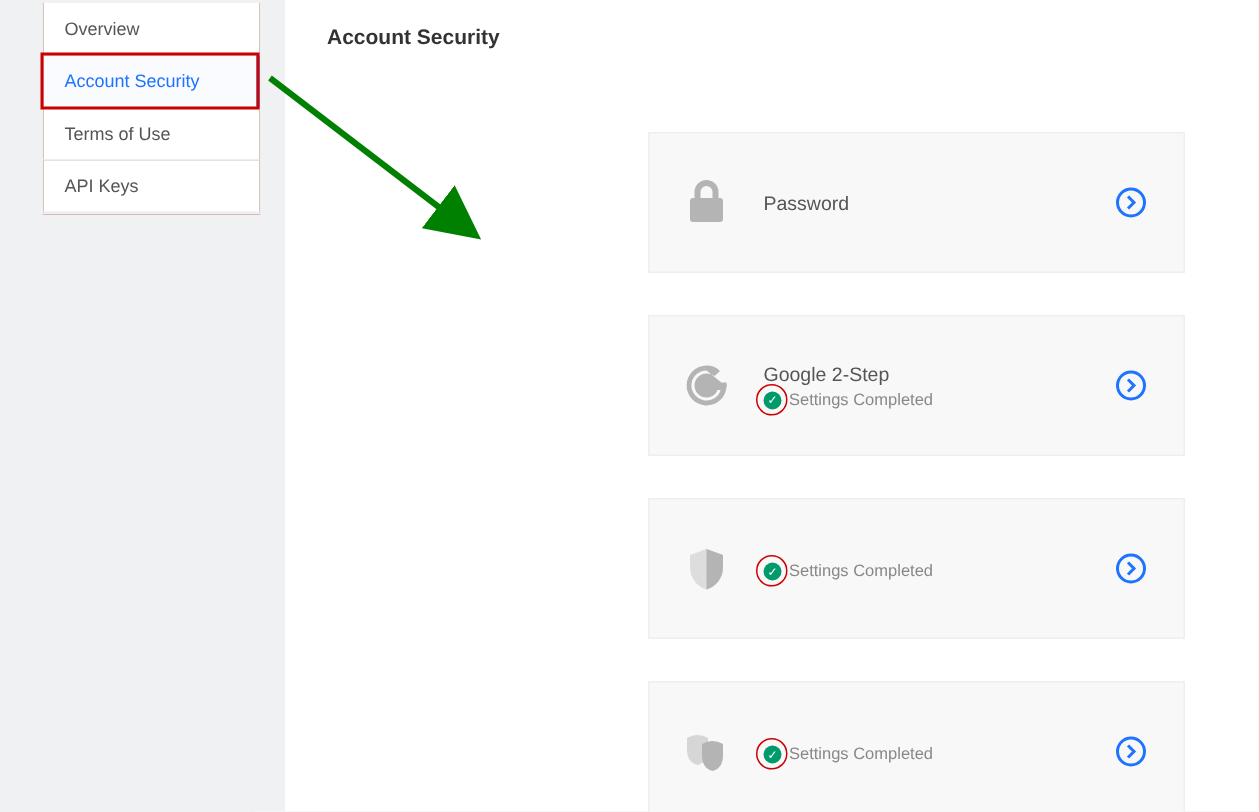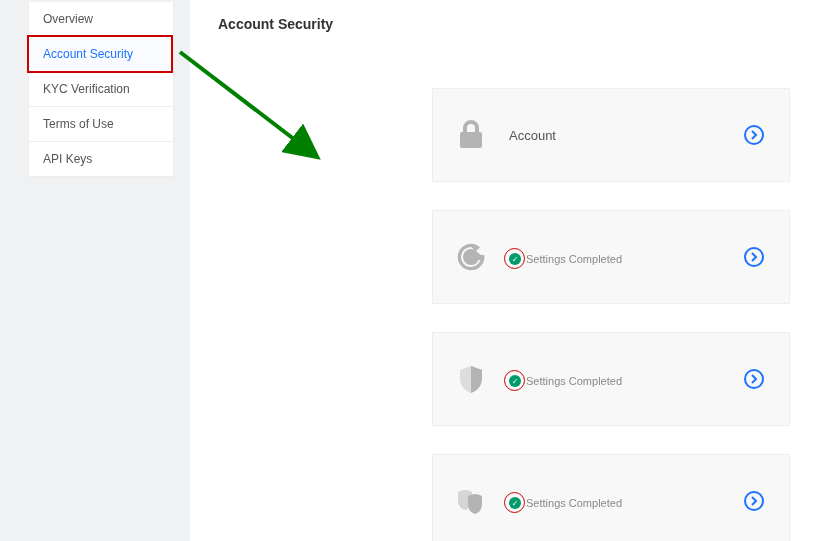--- a/index.html
+++ b/index.html
@@ -29,23 +29,20 @@
 <div class="app">
 
   <div class="sidebar">
     <div class="item">
       <span>Overview</span>
     </div>
     <div class="item selected">
       <span>Account Security</span>
     </div>
     <div class="item">
-      <span>KYC Verification</span>
-    </div>
-    <div class="item">
       <span>Terms of Use</span>
     </div>
     <div class="item">
       <span>API Keys</span>
     </div>
   </div>
 
   <div class="content-header">
     <h1>Account Security</h1>
   </div>
@@ -53,37 +50,38 @@
   <div class="content-body">
 
     <div class="card" style="top:42px">
       <div class="icon-slot">
         <svg width="26" height="30" viewBox="0 0 26 30" fill="currentColor">
             <rect x="2" y="12" width="22" height="16" rx="2"></rect>
             <path d="M7 12 V8 a6 6 0 0 1 12 0 V12" fill="none" stroke="currentColor" stroke-width="4"></path>
           </svg>
       </div>
       <div class="text-slot">
-        <div class="title-line">Account</div>
+        <div class="title-line">Password</div>
       </div>
       <div class="arrow-slot">
         <svg width="22" height="22" viewBox="0 0 22 22" fill="none" stroke="currentColor" stroke-width="2">
             <circle cx="11" cy="11" r="9"></circle>
             <path d="M9 7 l4 4 -4 4"></path>
           </svg>
       </div>
     </div>
 
     <div class="card" style="top:164px">
       <div class="icon-slot">
         <svg width="28" height="28" viewBox="0 0 28 28" fill="currentColor">
             <path d="M14 4a10 10 0 1 0 9.5 13H14v-5h13c.2 1 .3 2 .3 3A13.3 13.3 0 1 1 14 0.7 12.8 12.8 0 0 1 23 4.3l-3.6 3.4A8 8 0 0 0 14 6 8 8 0 0 0 14 22 7.5 7.5 0 0 0 21.4 17H14v-5H27.3c.2 1 .3 2 .3 3"></path>
           </svg>
       </div>
       <div class="text-slot">
+        <div class="title-line">Google 2-Step</div>
         <div class="status-line">
           <span class="status-circle"></span>
           <span class="check">✓</span>
           <span>Settings Completed</span>
         </div>
       </div>
       <div class="arrow-slot">
         <svg width="22" height="22" viewBox="0 0 22 22" fill="none" stroke="currentColor" stroke-width="2">
             <circle cx="11" cy="11" r="9"></circle>
             <path d="M9 7 l4 4 -4 4"></path>

